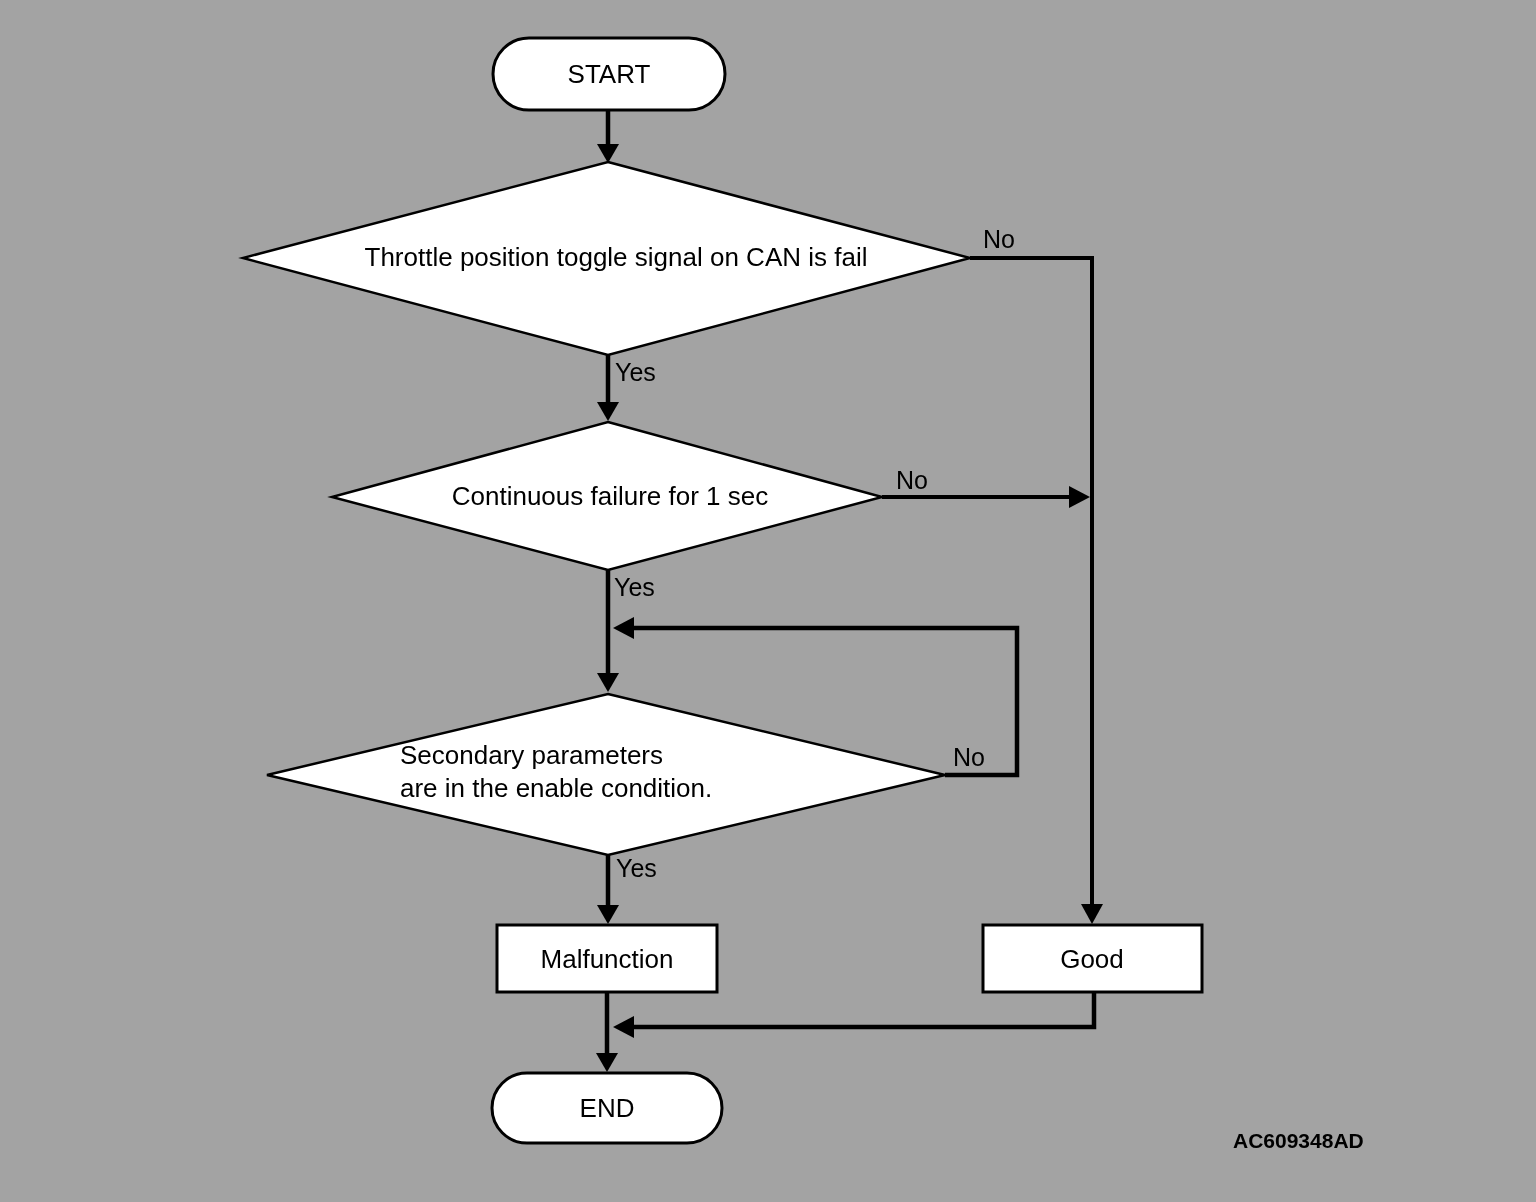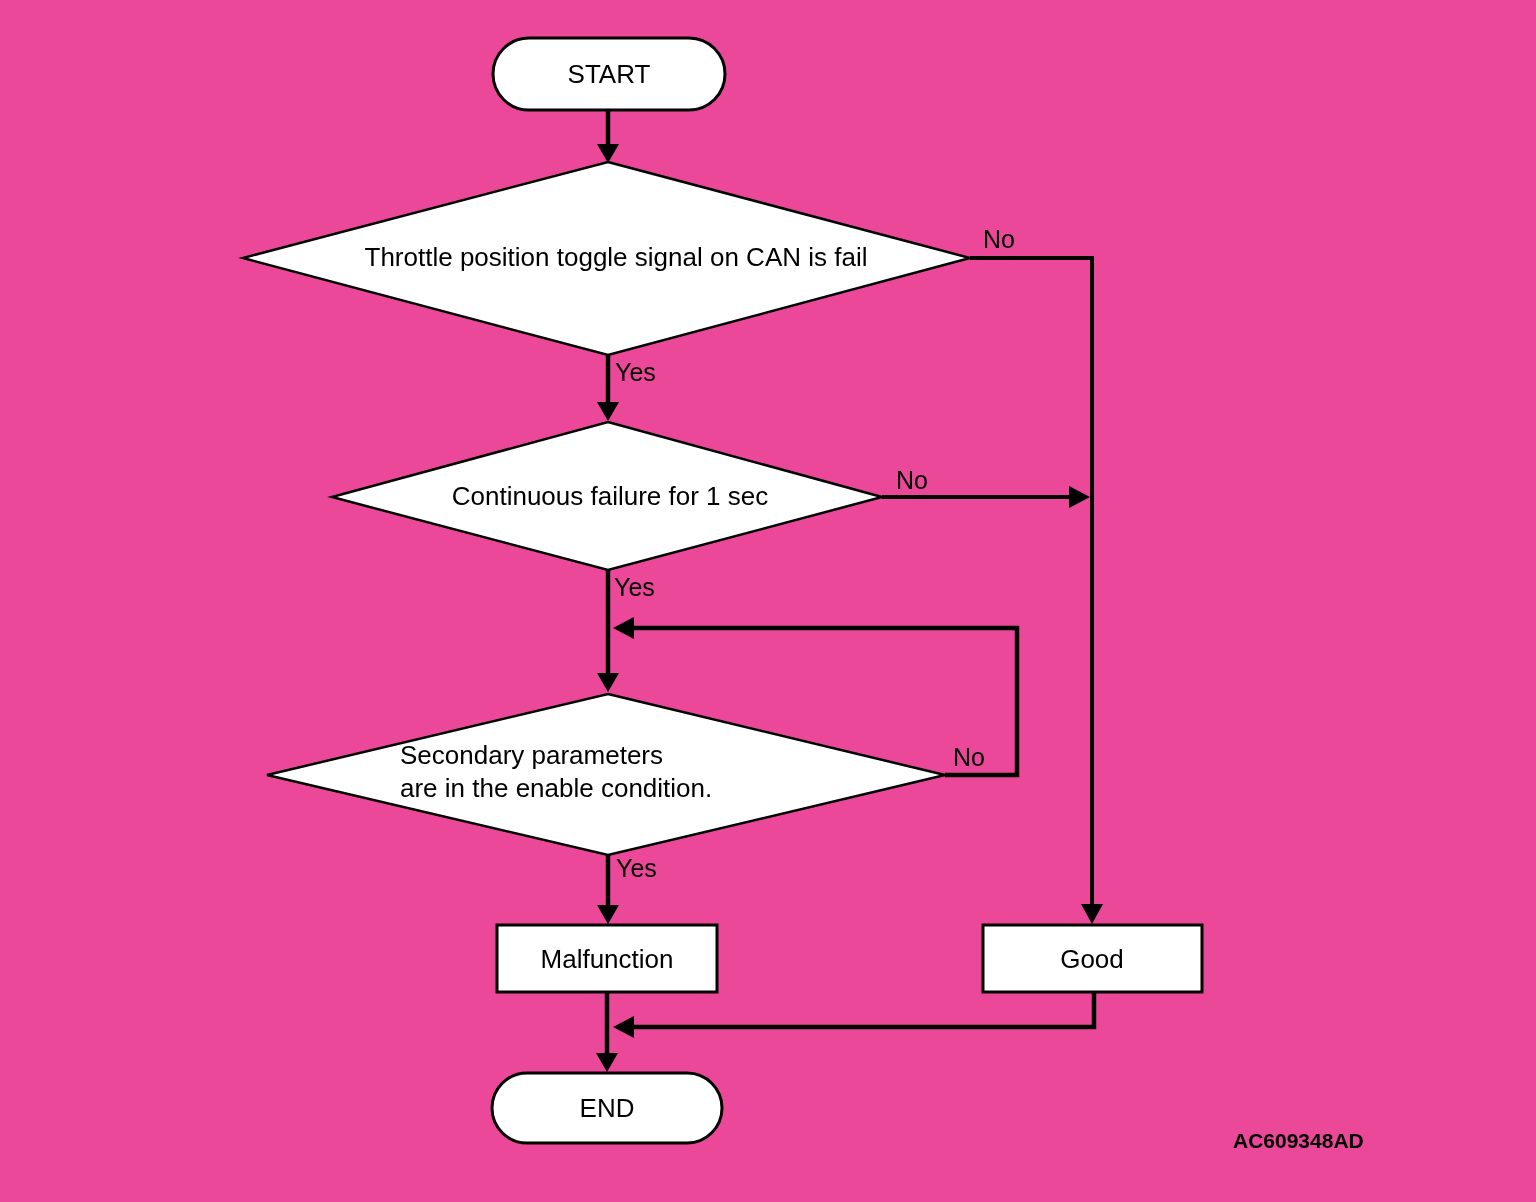--- a/index.html
+++ b/index.html
@@ -4,21 +4,21 @@
 <style>
   html, body {
     margin: 0;
     padding: 0;
     background: #ffffff;
   }
   .canvas-wrap {
     position: relative;
     width: 1536px;
     height: 1202px;
-    background: #ec4899;
+    background: #a3a3a3;
     overflow: hidden;
   }
   svg {
     display: block;
     font-family: "Liberation Sans", "DejaVu Sans", sans-serif;
   }
   .shape {
     fill: #ffffff;
     stroke: #000000;
   }

